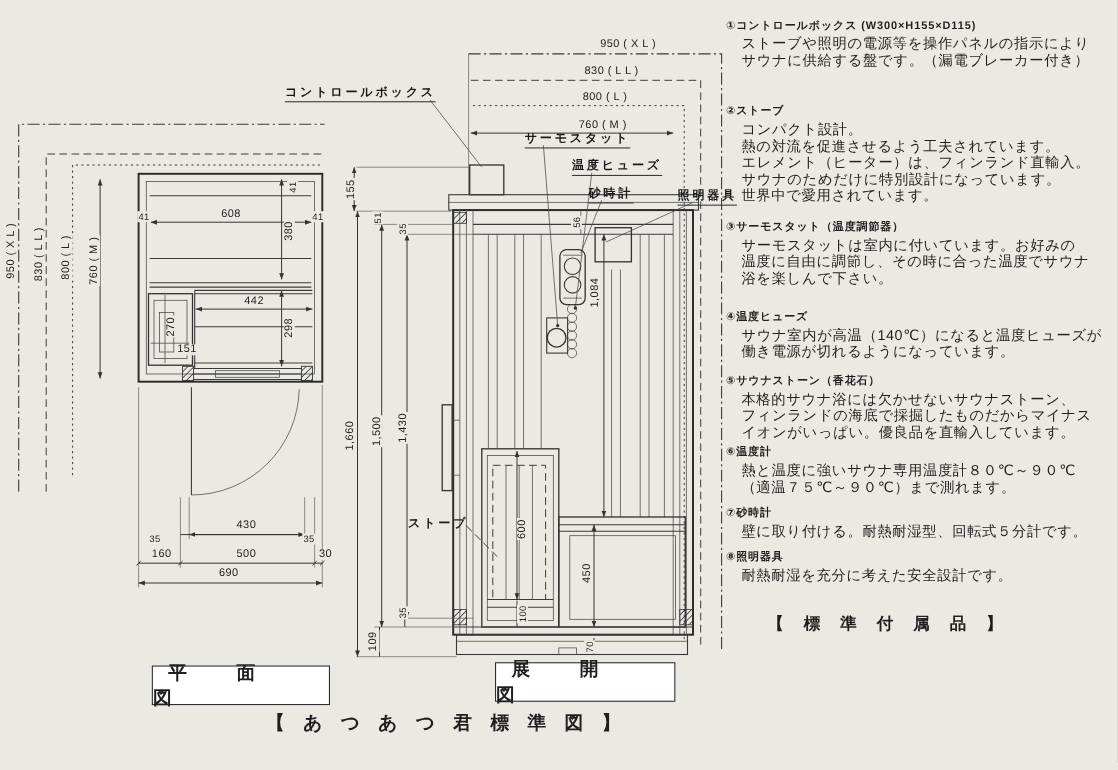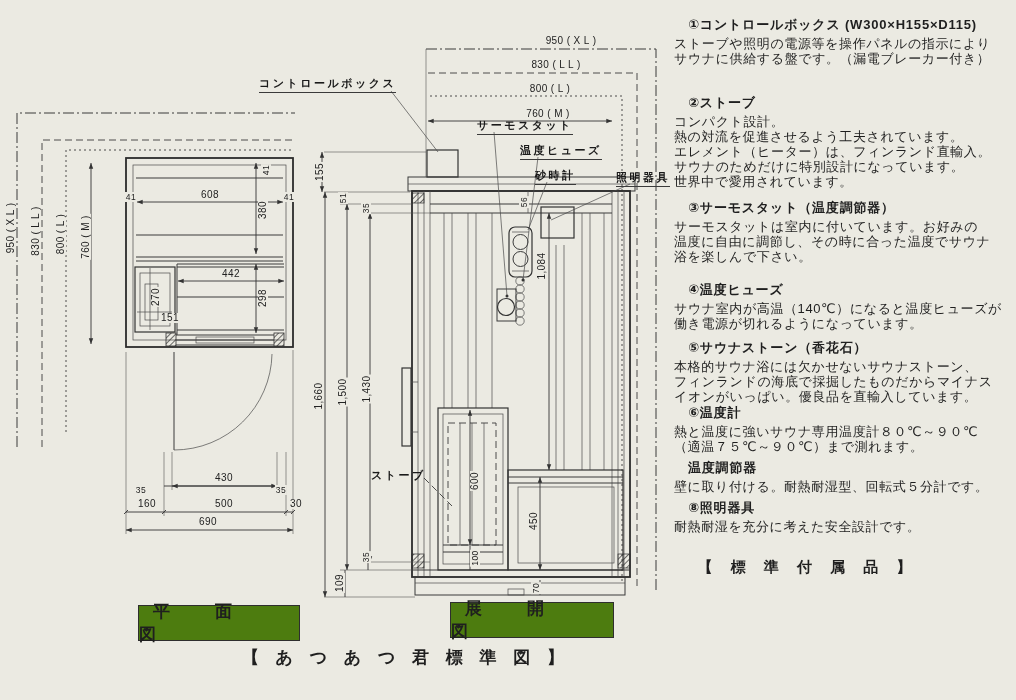--- a/index.html
+++ b/index.html
@@ -16,24 +16,24 @@
   .dml{stroke:#333;stroke-width:.9;fill:none;}
   .ext{stroke:#555;stroke-width:.6;fill:none;}
   .dimtxt{position:absolute;font-size:10px;line-height:10px;white-space:nowrap;
           transform:translate(-50%,-50%);background:#ebeae2;padding:0 1px;letter-spacing:.4px;color:#222;}
   .vtxt{transform:translate(-50%,-50%) rotate(-90deg);}
   .sm{font-size:8.5px;}
   .callout{position:absolute;font-size:11px;font-weight:bold;letter-spacing:2.5px;white-space:nowrap;
            border-bottom:1.2px solid #3a3a3a;padding-bottom:1px;color:#1a1a1a;}
   .callout.noline{border-bottom:none;}
   .note{position:absolute;left:660px;width:352px;}
-  .nt{font-size:13px;font-weight:bold;letter-spacing:.8px;margin-bottom:2px;margin-left:28px;}
+  .nt{font-size:10px;font-weight:bold;letter-spacing:.8px;margin-bottom:2px;}
   .nb{font-size:13px;line-height:15px;letter-spacing:.6px;padding-left:14px;white-space:pre-line;}
   .cap{position:absolute;border:1.6px solid #2e2e2e;display:flex;align-items:center;justify-content:center;
-       font-size:17px;font-weight:bold;letter-spacing:14px;text-indent:14px;background:#4d7c0f;}
+       font-size:17px;font-weight:bold;letter-spacing:14px;text-indent:14px;background:#ffffff;}
   .maintitle{position:absolute;left:150px;top:646px;width:420px;text-align:right;
              font-size:17px;font-weight:bold;letter-spacing:6px;}
   .accessories{position:absolute;left:688px;top:558px;width:240px;text-align:center;
                font-size:15px;font-weight:bold;letter-spacing:7px;}
 </style>
 </head>
 <body>
 
 <div class="paper">
 
@@ -308,21 +308,21 @@
     <div class="nb">本格的サウナ浴には欠かせないサウナストーン、
 フィンランドの海底で採掘したものだからマイナス
 イオンがいっぱい。優良品を直輸入しています。</div>
   </div>
   <div class="note" style="top:404px;">
     <div class="nt">⑥温度計</div>
     <div class="nb">熱と温度に強いサウナ専用温度計８０℃～９０℃
 （適温７５℃～９０℃）まで測れます。</div>
   </div>
   <div class="note" style="top:459px;">
-    <div class="nt">温度調節器</div>
+    <div class="nt">⑦砂時計</div>
     <div class="nb">壁に取り付ける。耐熱耐湿型、回転式５分計です。</div>
   </div>
   <div class="note" style="top:499px;">
     <div class="nt">⑧照明器具</div>
     <div class="nb">耐熱耐湿を充分に考えた安全設計です。</div>
   </div>
 
   <div class="accessories">【 標 準 付 属 品 】</div>
 
   <div class="cap" style="left:138px;top:605px;width:160px;height:34px;">平　面　図</div>

